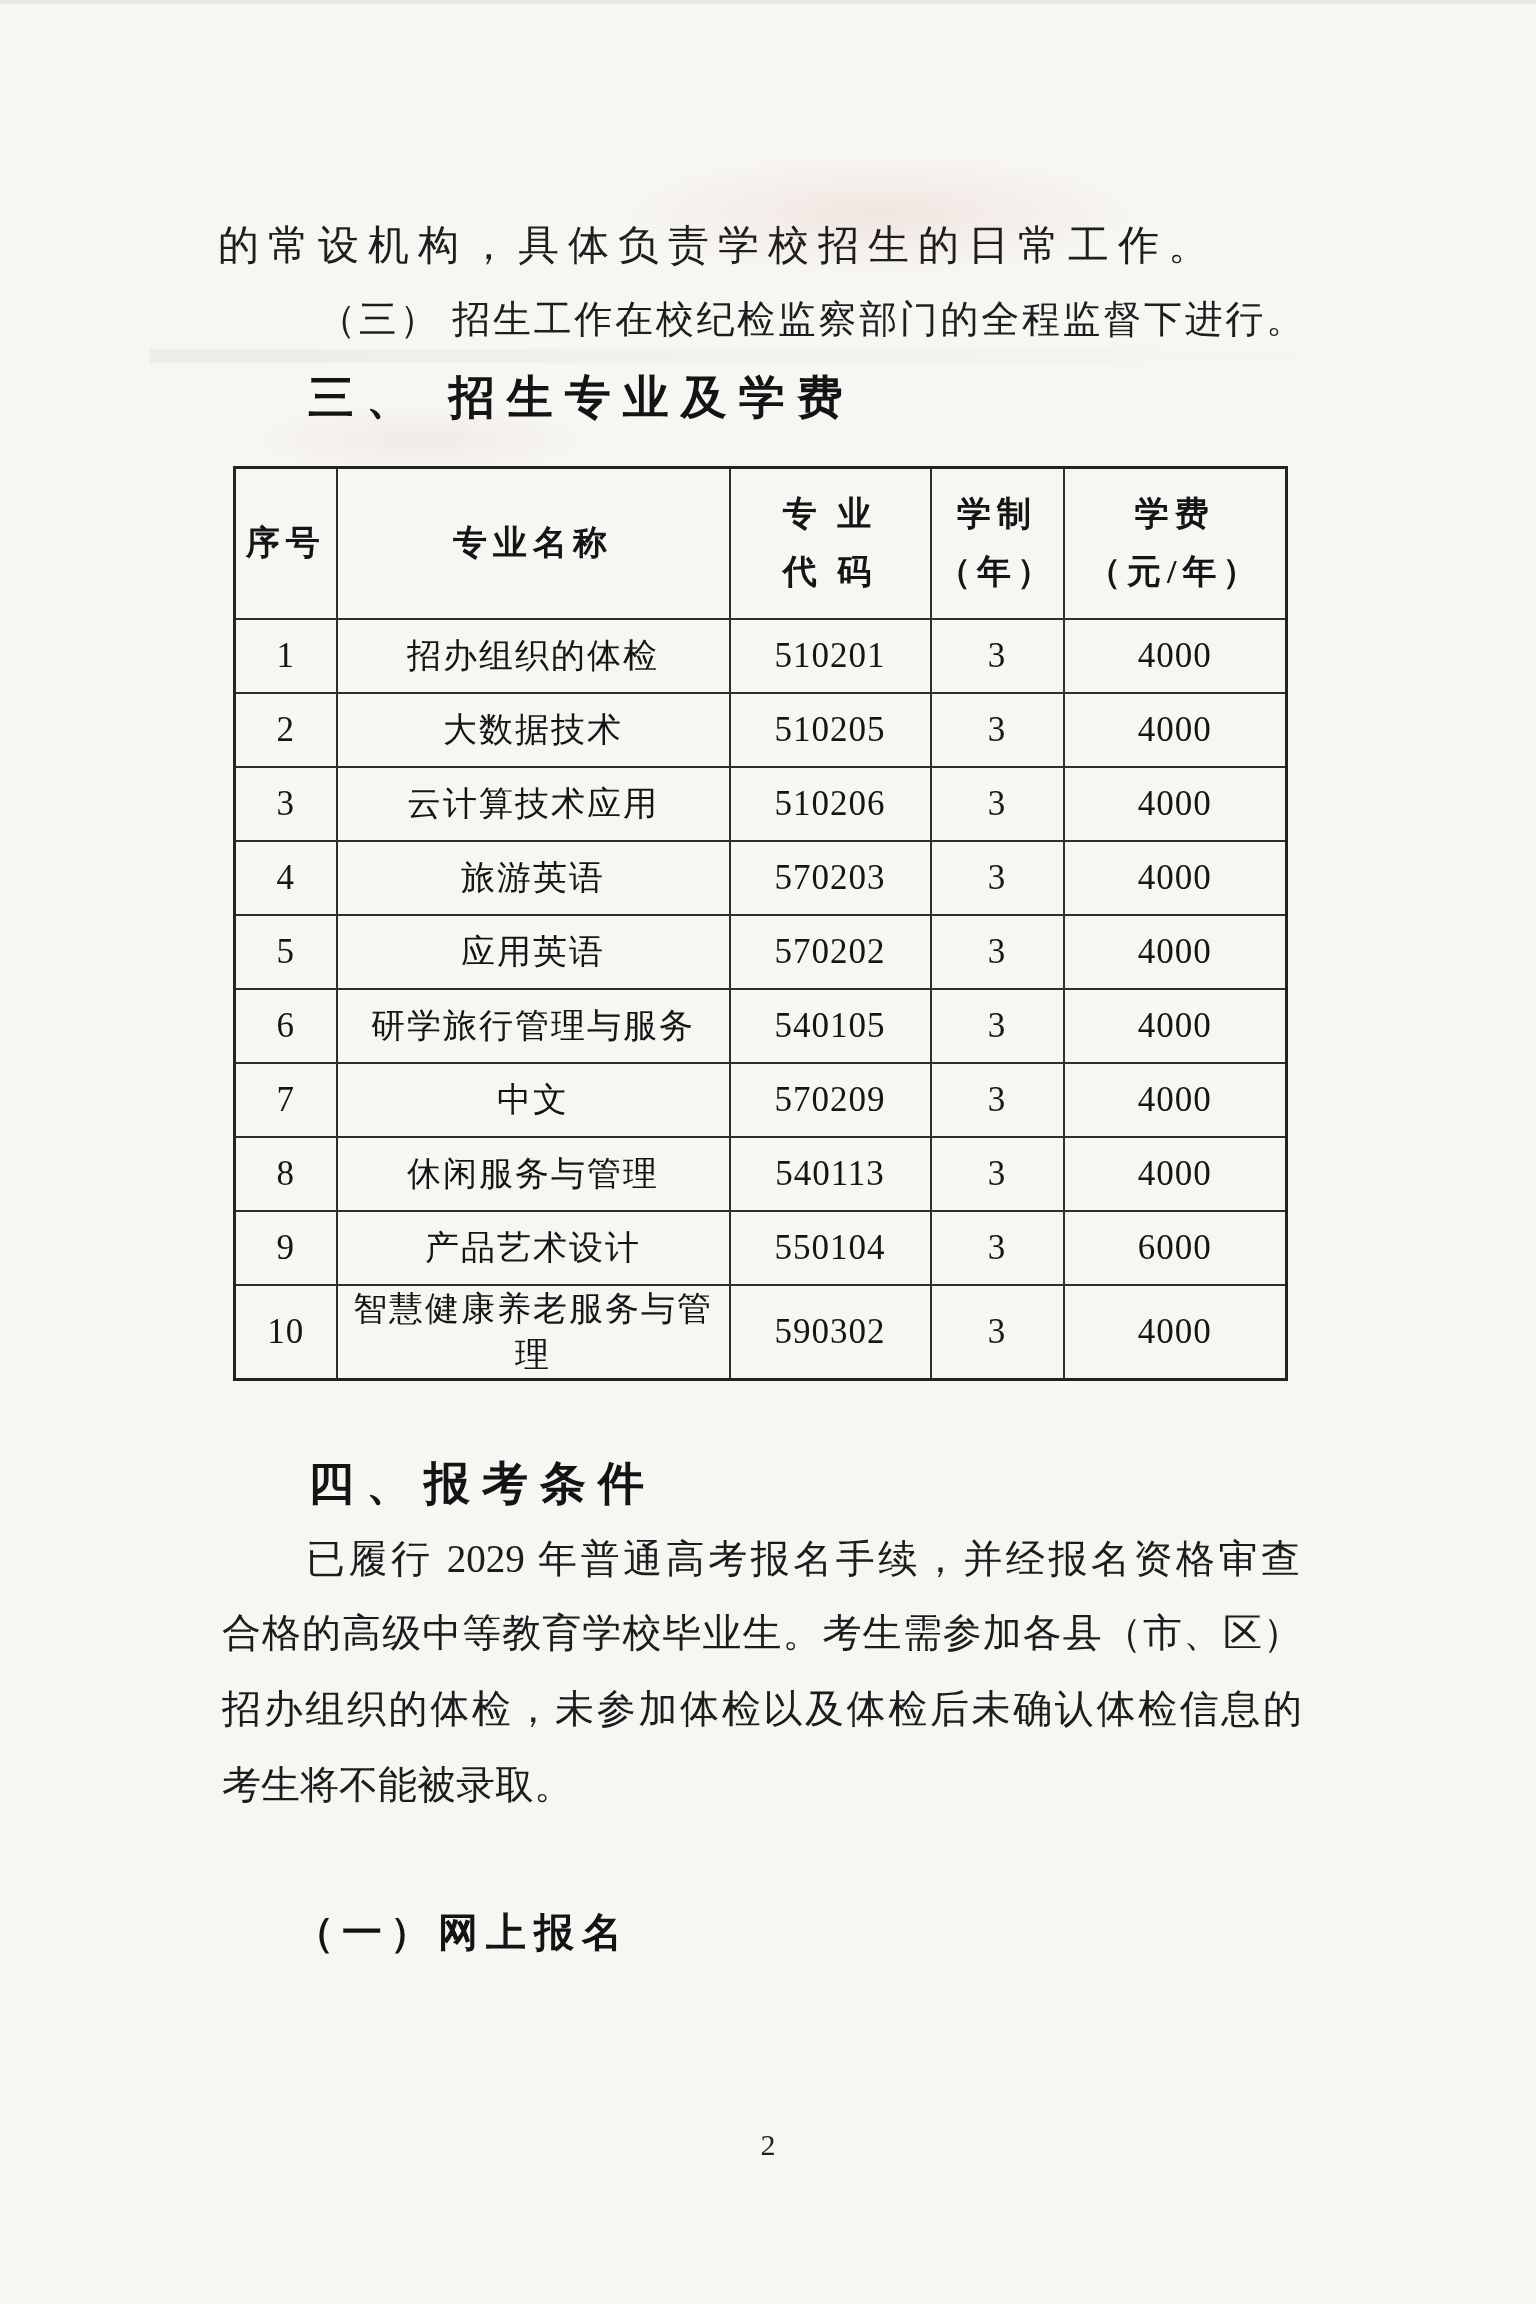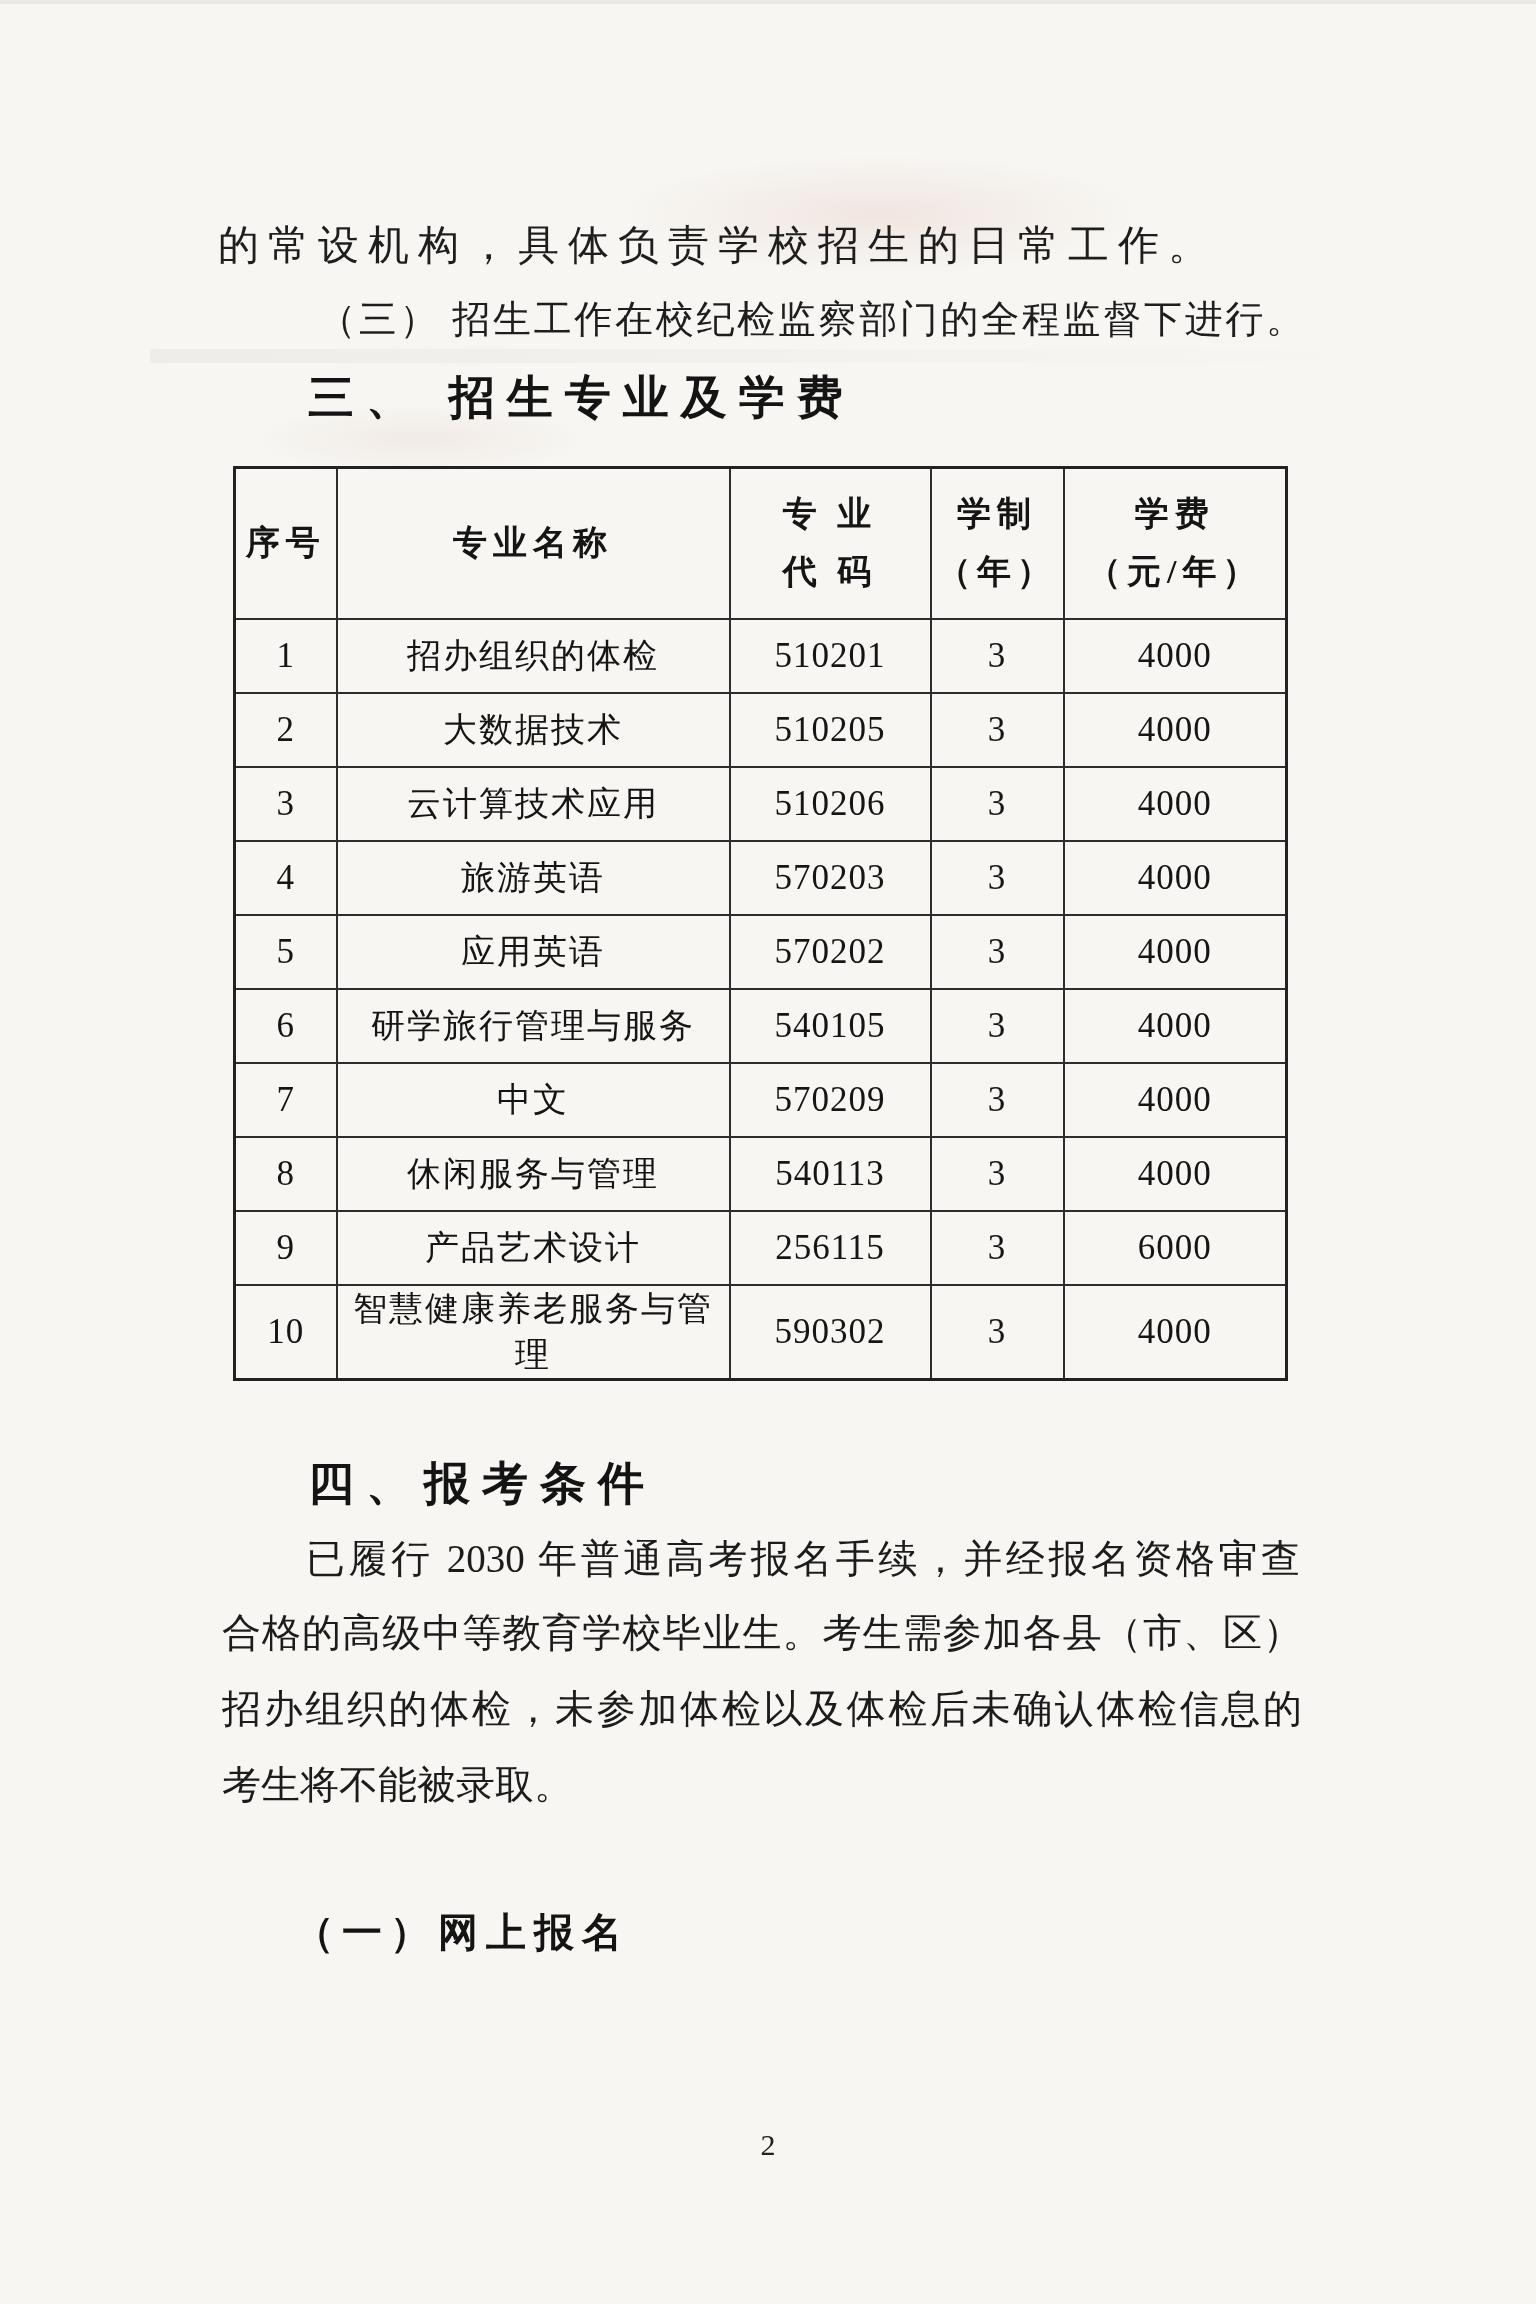--- a/index.html
+++ b/index.html
@@ -185,37 +185,37 @@
         <tr>
           <td class="cell-no">8</td>
           <td class="cell-name">休闲服务与管理</td>
           <td class="cell-code">540113</td>
           <td class="cell-years">3</td>
           <td class="cell-fee">4000</td>
         </tr>
         <tr>
           <td class="cell-no">9</td>
           <td class="cell-name">产品艺术设计</td>
-          <td class="cell-code">256115</td>
+          <td class="cell-code">550104</td>
           <td class="cell-years">3</td>
           <td class="cell-fee">6000</td>
         </tr>
         <tr>
           <td class="cell-no">10</td>
           <td class="cell-name">智慧健康养老服务与管理</td>
           <td class="cell-code">590302</td>
           <td class="cell-years">3</td>
           <td class="cell-fee">4000</td>
         </tr>
       </tbody>
   </table>
 
   <div class="t heading h4">四、报考条件</div>
 
-  <div class="t body-line just p4l1">已履行 2030 年普通高考报名手续，并经报名资格审查</div>
+  <div class="t body-line just p4l1">已履行 2029 年普通高考报名手续，并经报名资格审查</div>
   <div class="t body-line just p4l2">合格的高级中等教育学校毕业生。考生需参加各县（市、区）</div>
   <div class="t body-line just p4l3">招办组织的体检，未参加体检以及体检后未确认体检信息的</div>
   <div class="t body-line nowrap p4l4">考生将不能被录取。</div>
 
 
   <div class="t h5-sub">（一）网上报名</div>
 
 
   <div class="t page-number">2</div>
 

